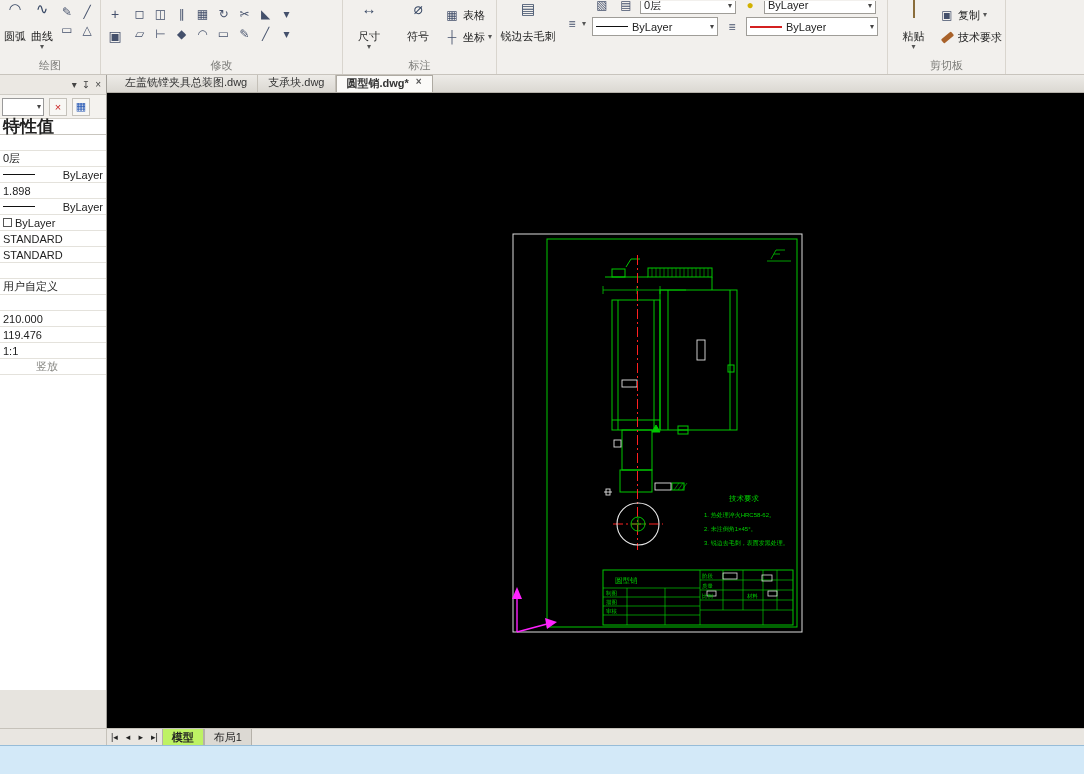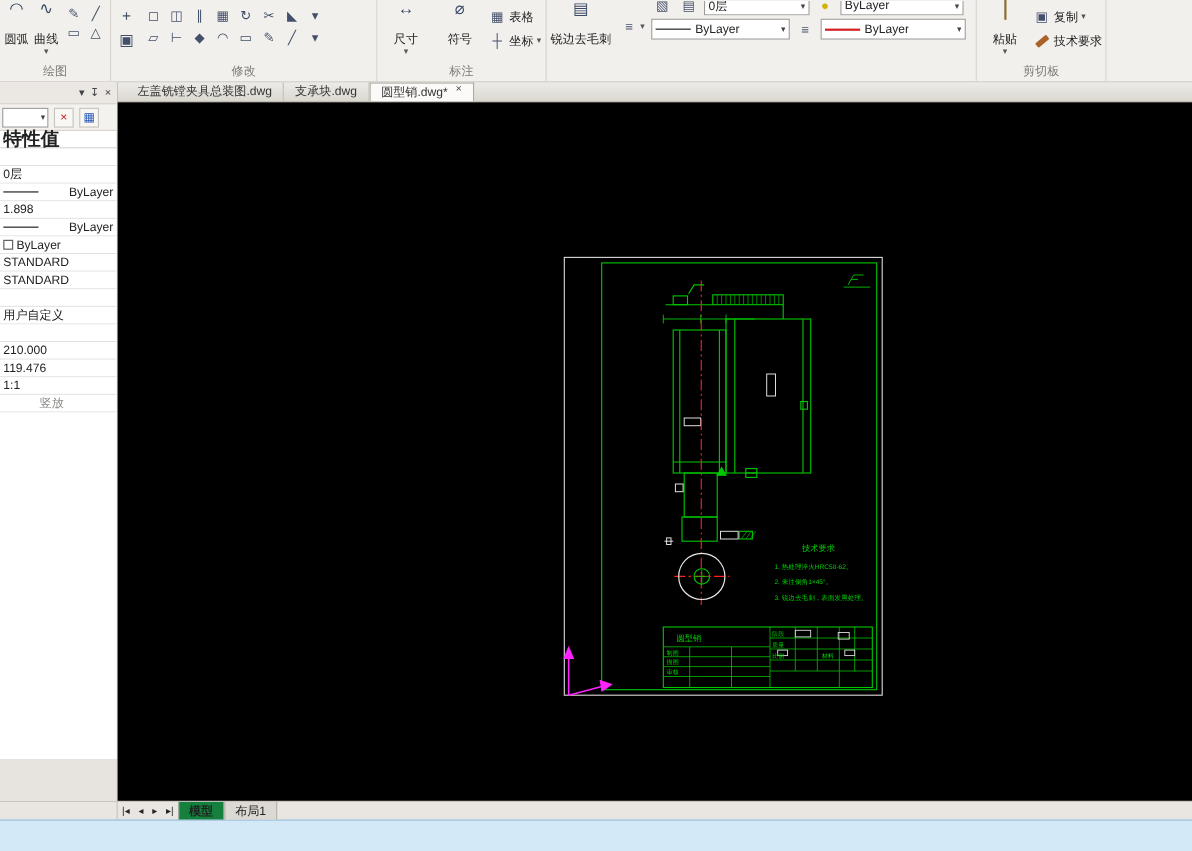--- a/index.html
+++ b/index.html
@@ -48,31 +48,31 @@
   .prow.rsplit { justify-content:space-between; }
   .prow.muted { color:#8a8a86;padding-left:36px; }
   .linepfx { width:32px; border-top:1px solid #111; }
   .swatch { width:9px; height:9px; border:1px solid #555; background:#fff; margin-right:3px; flex:none; }
   .pwhite { flex:1; background:#fff; }
   .palfill { flex:1; background:#e7e4df; }
 
   .rightcol { flex:1; display:flex; flex-direction:column; }
   .tabbar { height:18px; background:linear-gradient(#edebe7,#dbd8d2); display:flex; align-items:stretch; padding-left:8px; border-bottom:1px solid #b5b1a9; }
   .dtab { display:flex; padding:0 10px; font-size:11px; color:#333; border-right:1px solid #c4c0b8; white-space:nowrap; }
-  .dtab.active { background:#fbfaf8; font-weight:normal; border:1px solid #aeaaa2; border-bottom:none; }
+  .dtab.active { background:#fbfaf8; font-weight:bold; border:1px solid #aeaaa2; border-bottom:none; }
   .tclose { margin-left:7px; font-size:10px; color:#555; }
   .canvas { height:635px; background:#000; position:relative; overflow:hidden; }
   .canvas svg { display:block; }
 
   
   .bstrip { height:17px; background:#e9e6e1; border-top:1px solid #c6c2ba; display:flex; align-items:stretch; }
   .bleft { width:107px; border-right:1px solid #c6c2ba; }
   .nav { font-size:9px; padding:0 4px; display:flex; align-items:center; color:#222; }
   .sheettab { padding:0 9px; font-size:11px; display:flex; align-items:center; border-left:1px solid #b5b1a9; border-right:1px solid #b5b1a9; background:#dcd9d3; }
-  .sheettab.active { background:#15803d; font-weight:bold; }
+  .sheettab.active { background:#bef264; font-weight:bold; }
   .bfill { flex:1; }
   .statusbar { height:29px; background:#d3e9f8; border-top:1px solid #96bcd8; }
 </style>
 </head>
 <body>
 
 <div class="window">
 
   <div class="ribbon">
 

